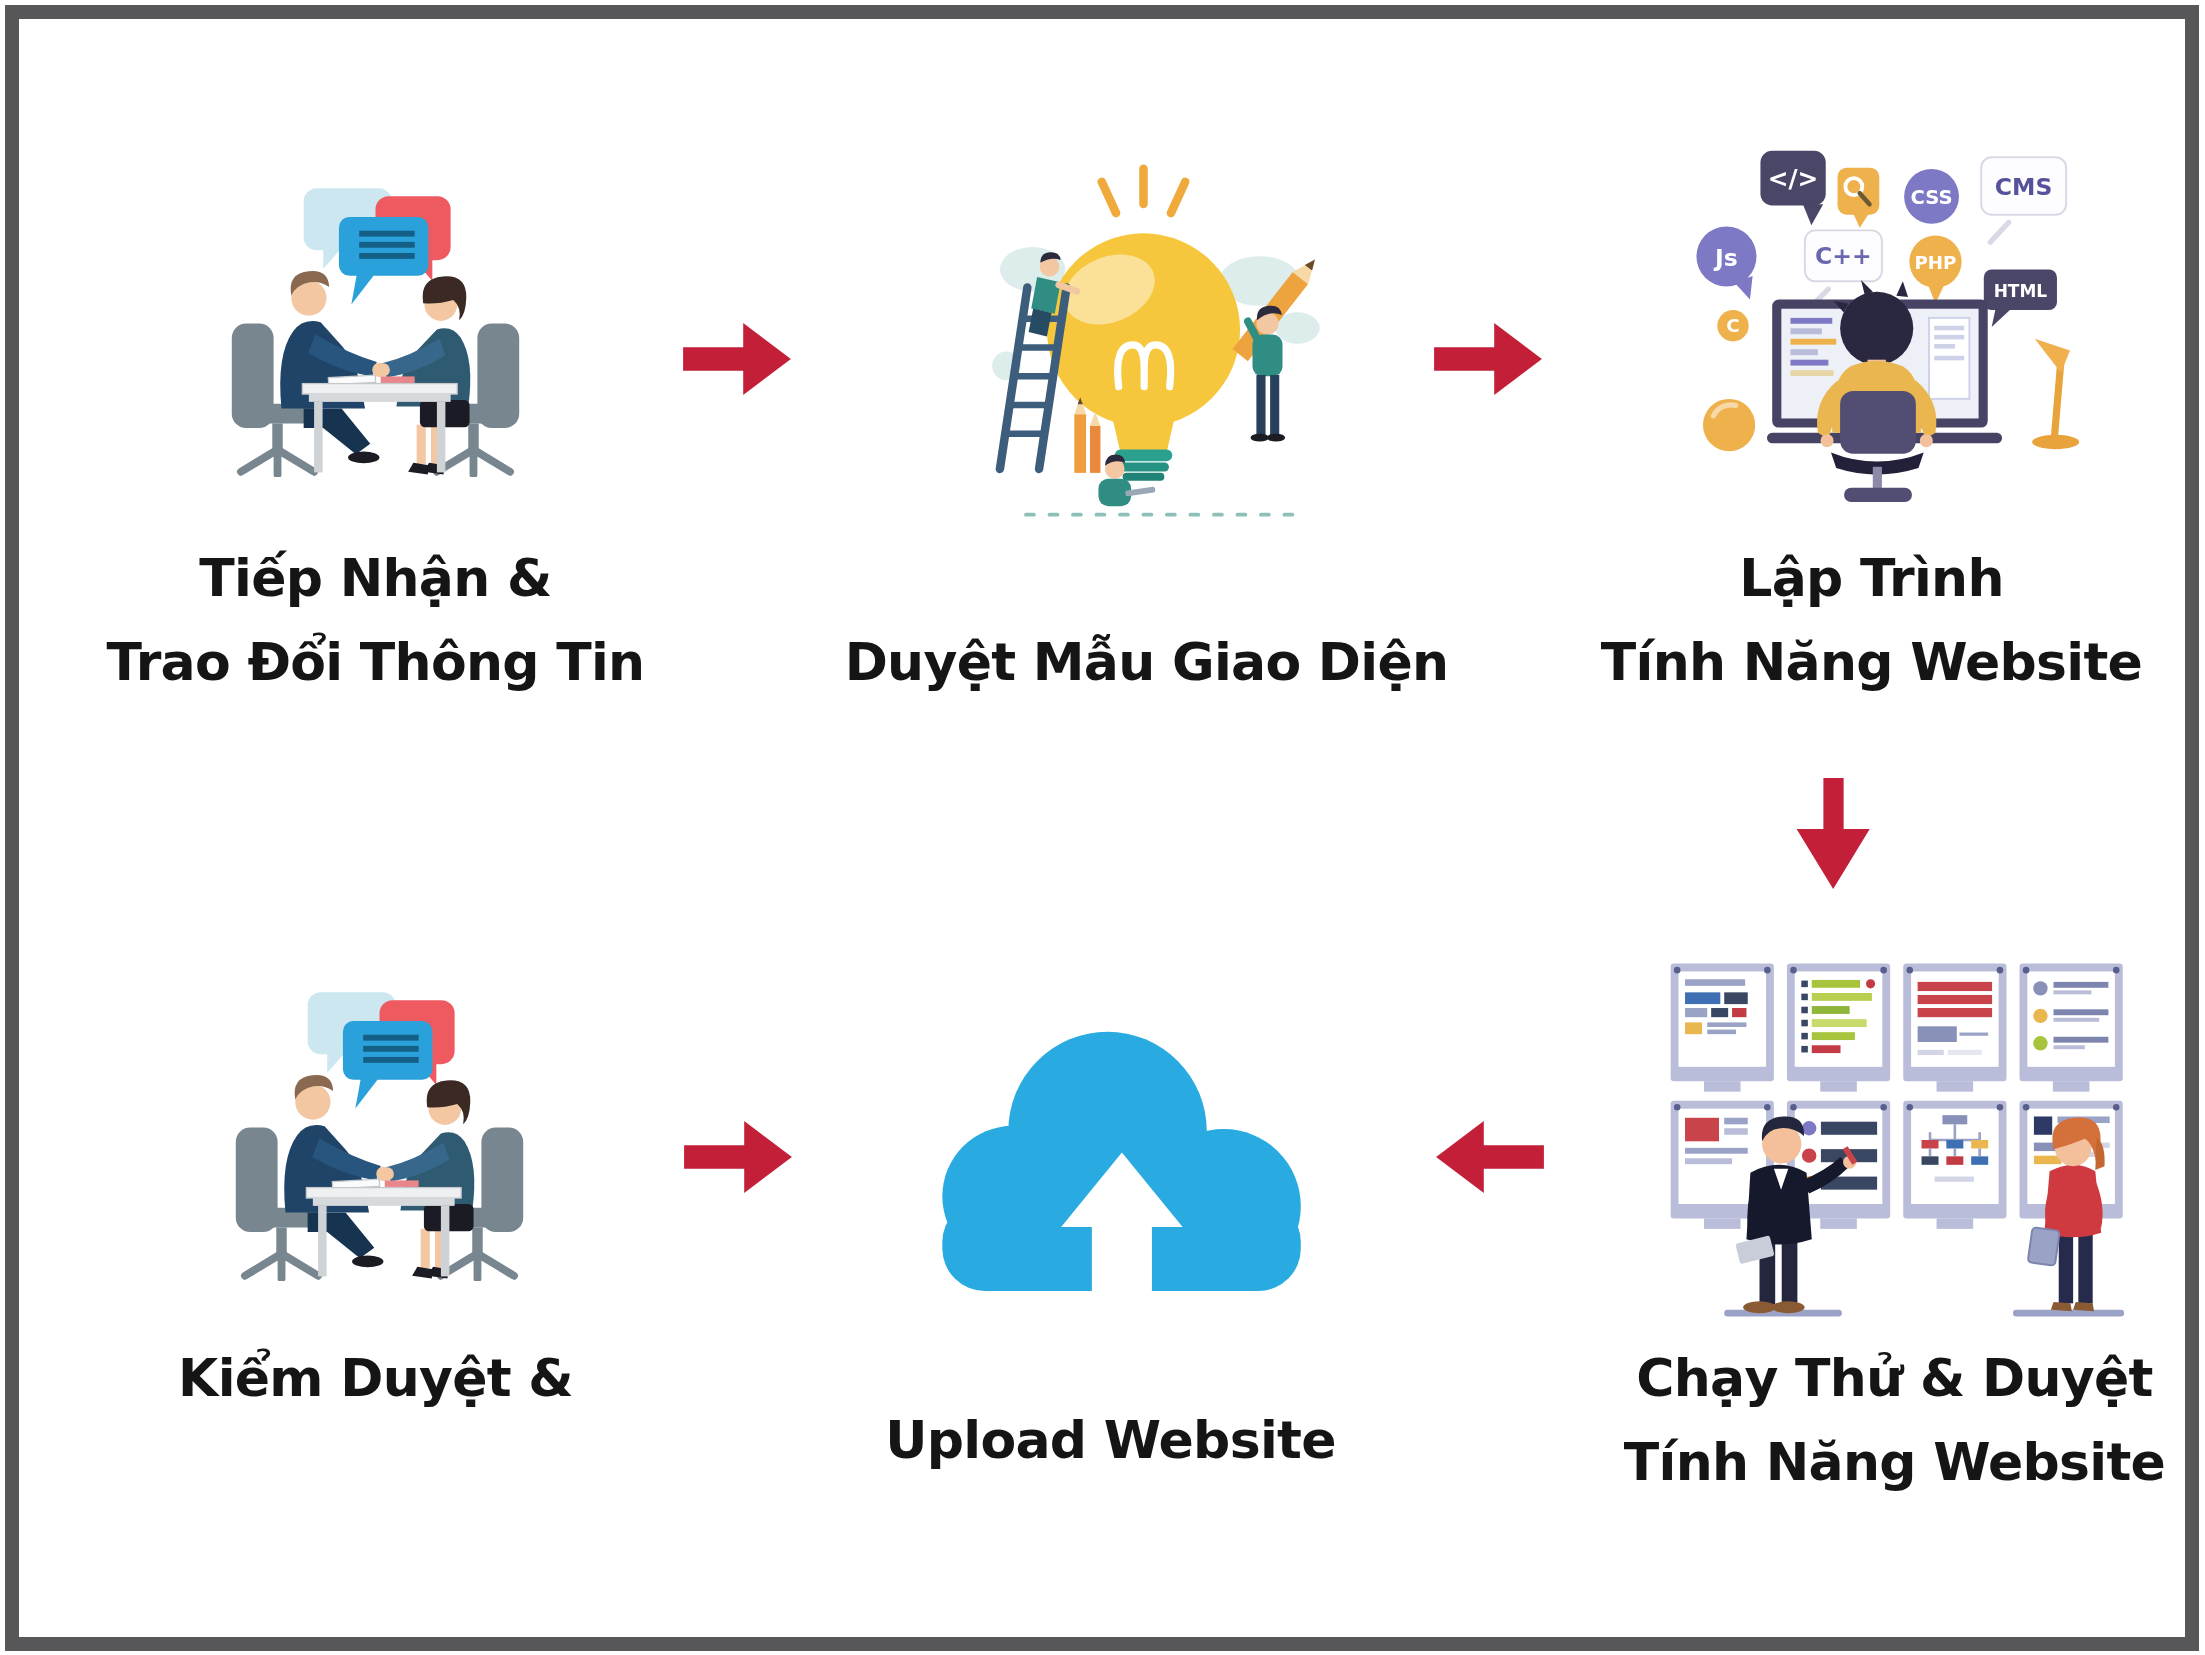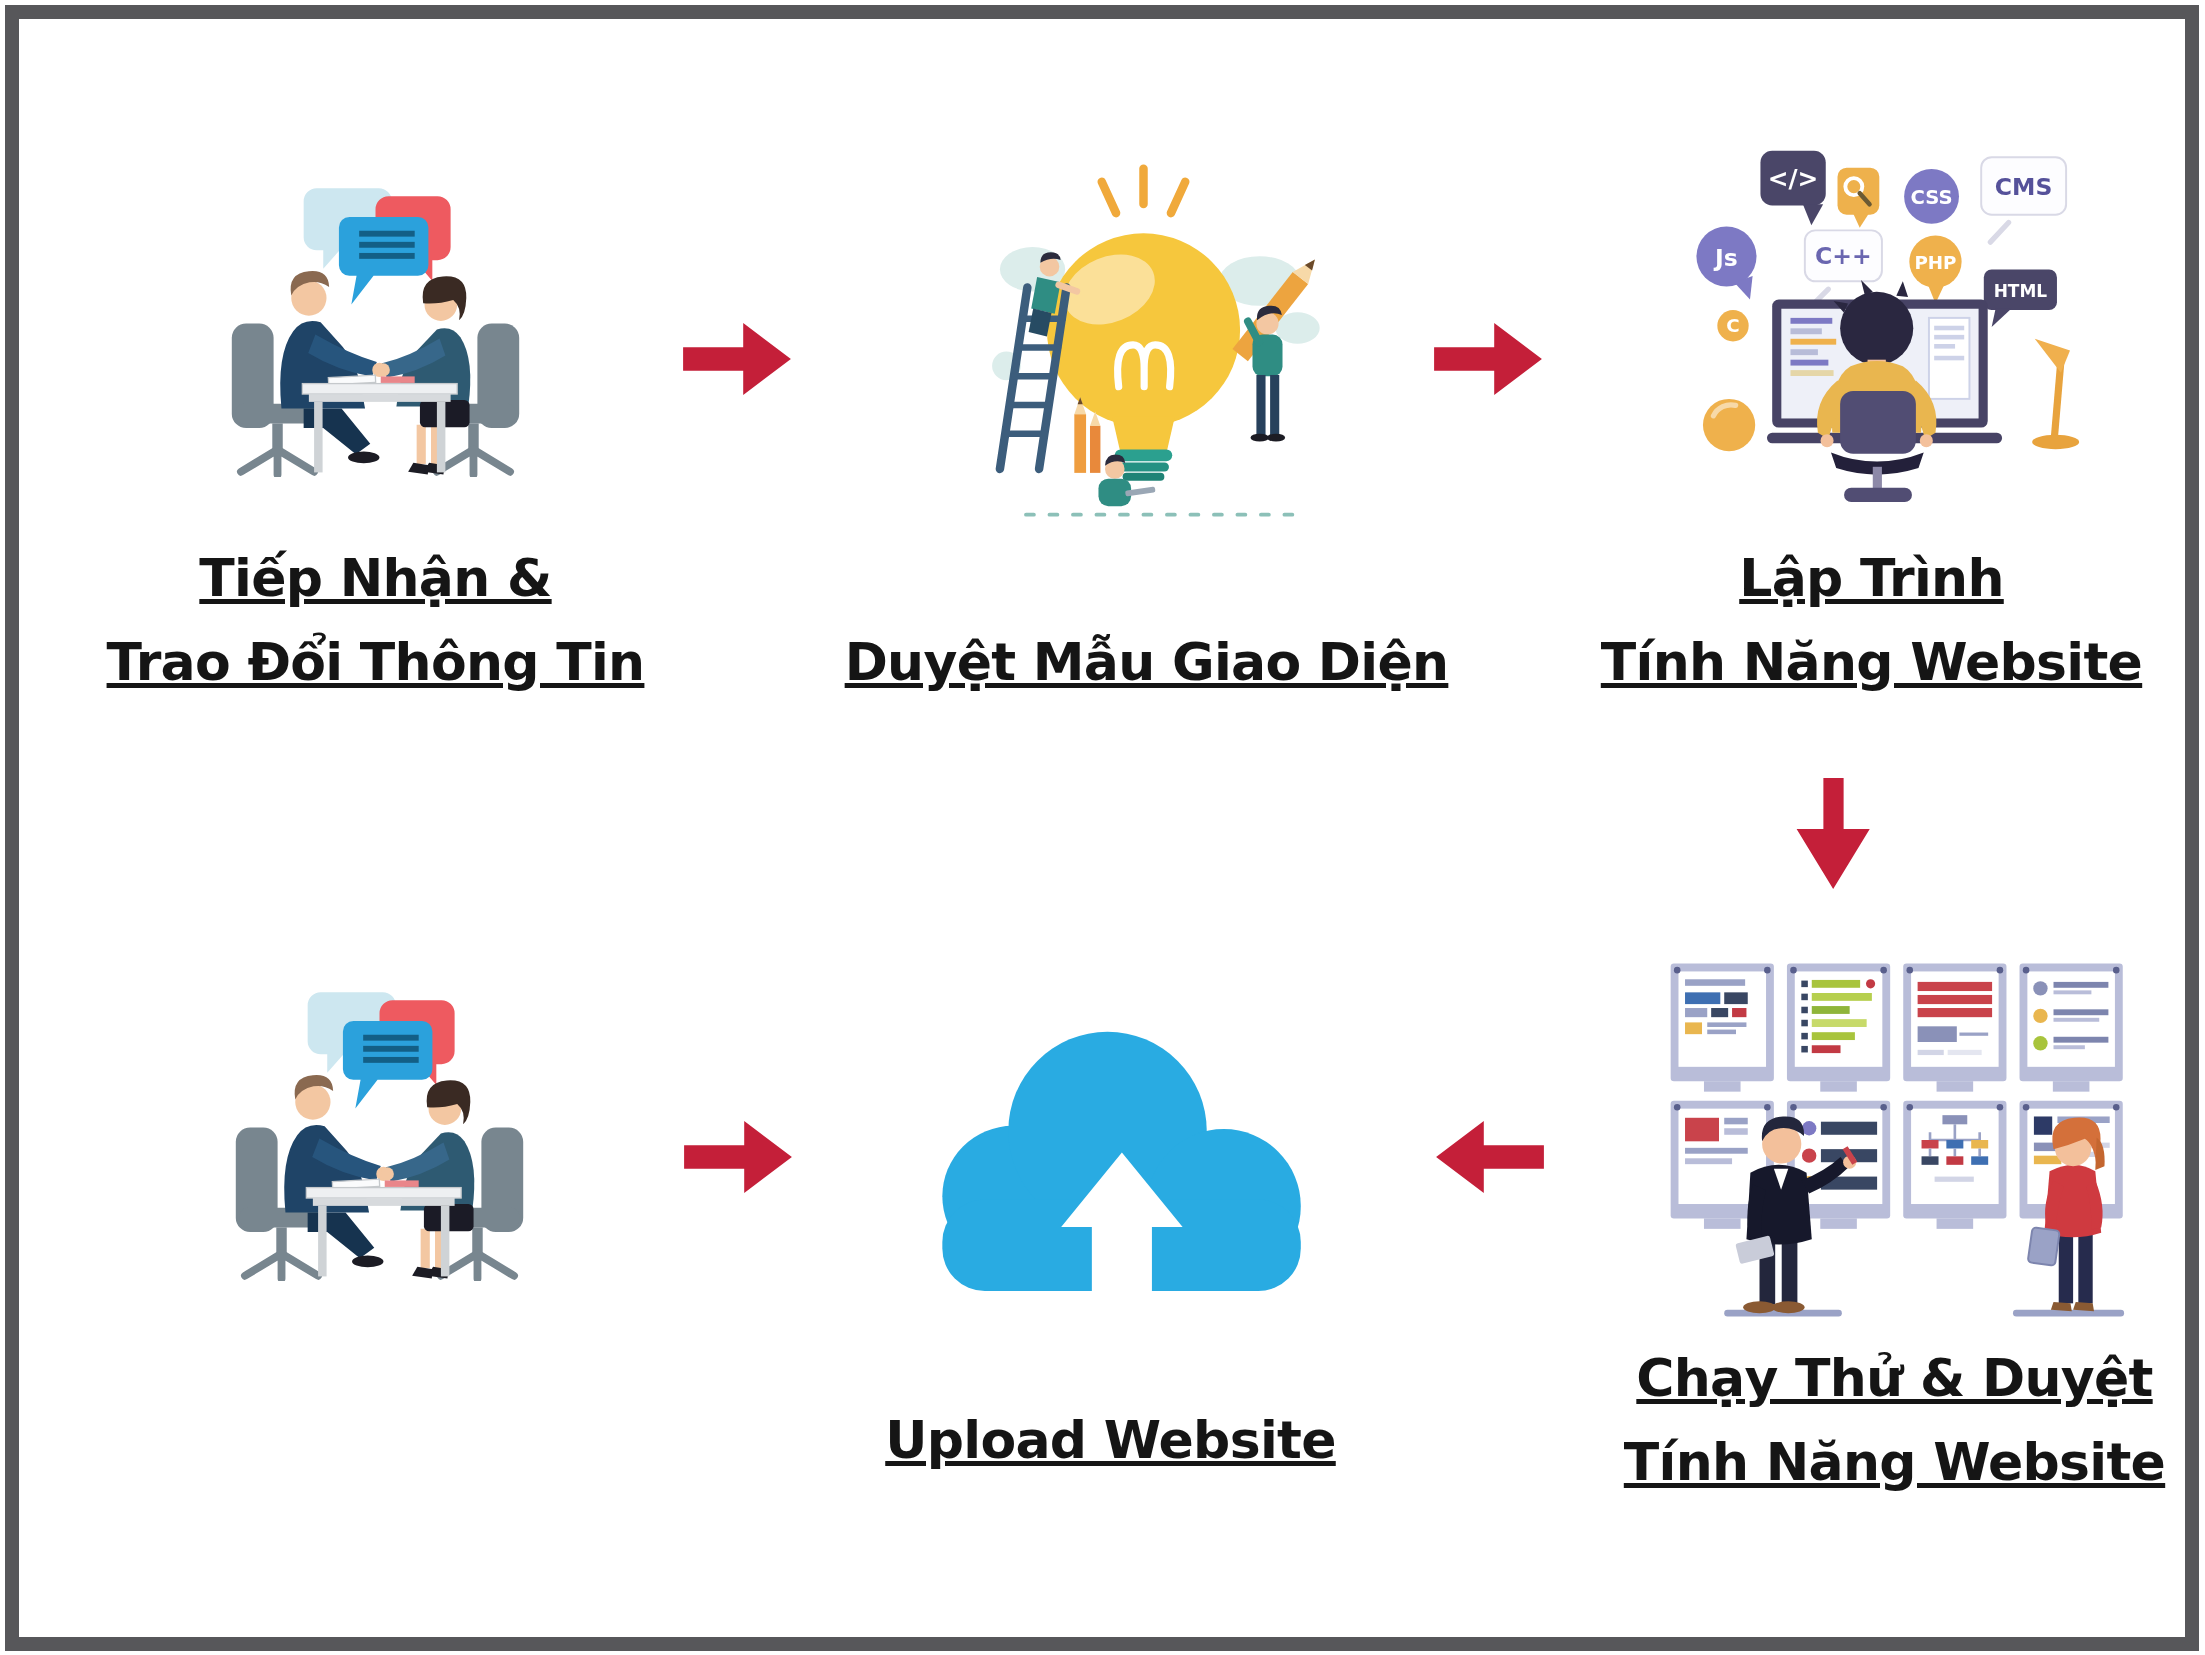--- a/index.html
+++ b/index.html
@@ -8,21 +8,21 @@
     font-family:"DejaVu Sans","Liberation Sans",sans-serif;overflow:hidden;
   }
   .frame{
     position:absolute;left:5.2px;top:5.2px;right:6.5px;bottom:5.2px;
     border:14.4px solid #57575a;pointer-events:none;
   }
   .illu{position:absolute;}
   .step-label{
     position:absolute;width:653px;text-align:center;
     font-weight:bold;font-size:52px;line-height:1.62;color:#151515;
-    letter-spacing:-0.7px;white-space:nowrap;text-decoration:underline;
+    letter-spacing:-0.7px;white-space:nowrap;
   }
   .arrow{position:absolute;}
 </style>
 </head>
 <body>
 
 <div class="canvas">
 
   <svg width="0" height="0" style="position:absolute" aria-hidden="true">
     <defs>
@@ -453,21 +453,21 @@
 
   <svg class="illu" style="left:879px;top:1010px" width="444" height="327" viewBox="0 0 680 500">
       <use href="#illu-cloud"></use>
     </svg>
 
   <svg class="illu" style="left:1647px;top:944px" width="536" height="392" viewBox="0 0 820 600">
       <use href="#illu-test"></use>
     </svg>
 
   <div class="step-label" style="left:49px;top:1336px">
-    <br>
+    <span>Kiểm Duyệt &amp;</span><br>
   </div>
   <div class="step-label" style="left:784px;top:1398px">
     <span>Upload Website</span>
   </div>
   <div class="step-label" style="left:1568px;top:1336px">
     <span>Chạy Thử &amp; Duyệt</span><br>
     <span>Tính Năng Website</span>
   </div>
 
   <svg class="arrow" style="left:683px;top:310px" width="108" height="98" viewBox="0 0 165 150">

